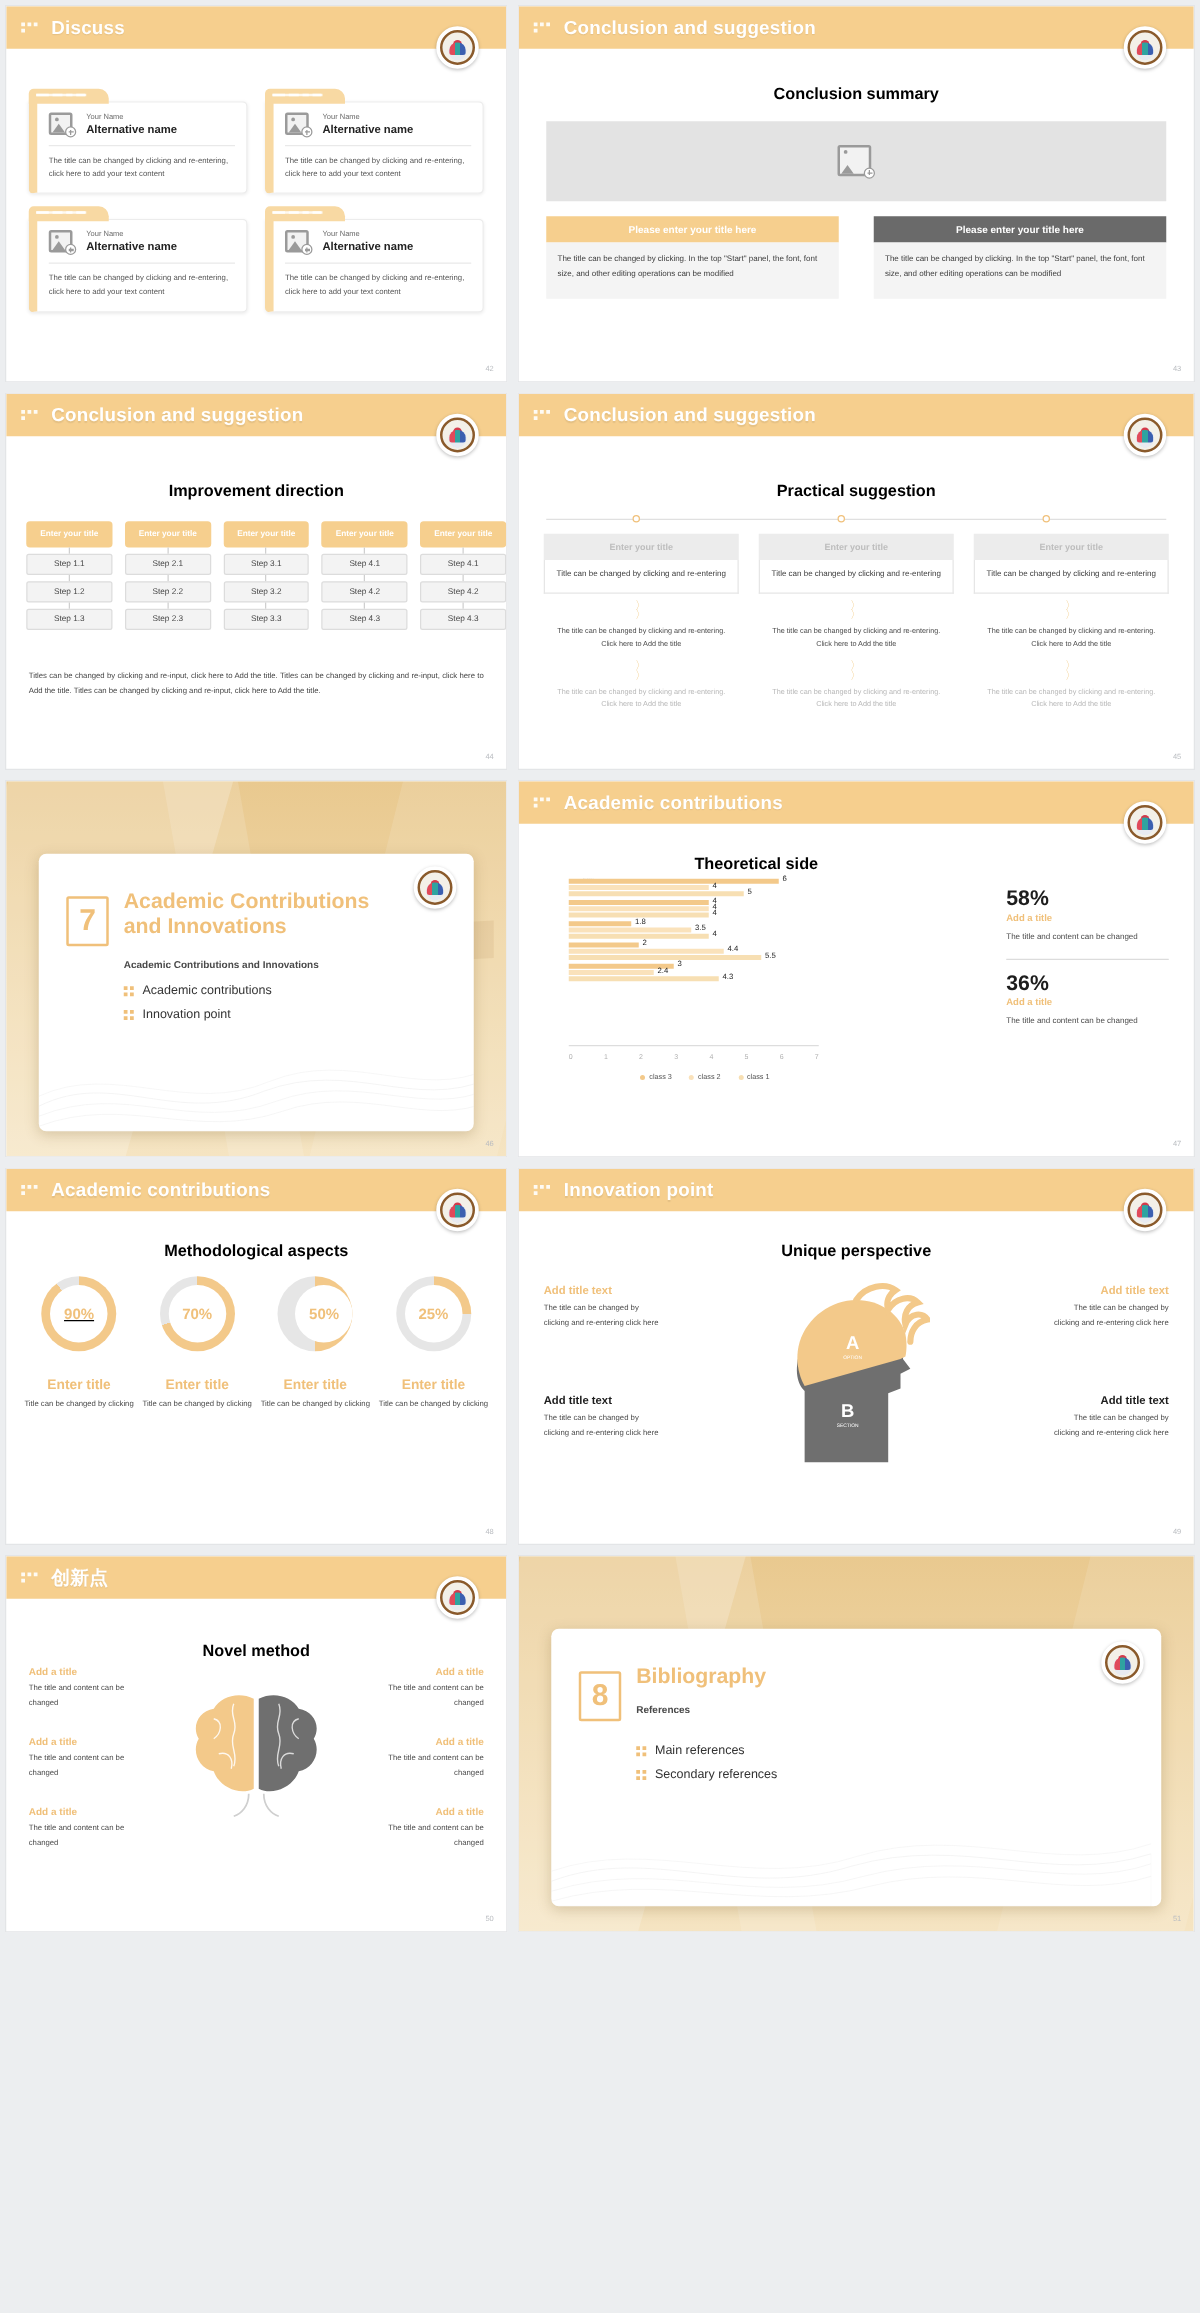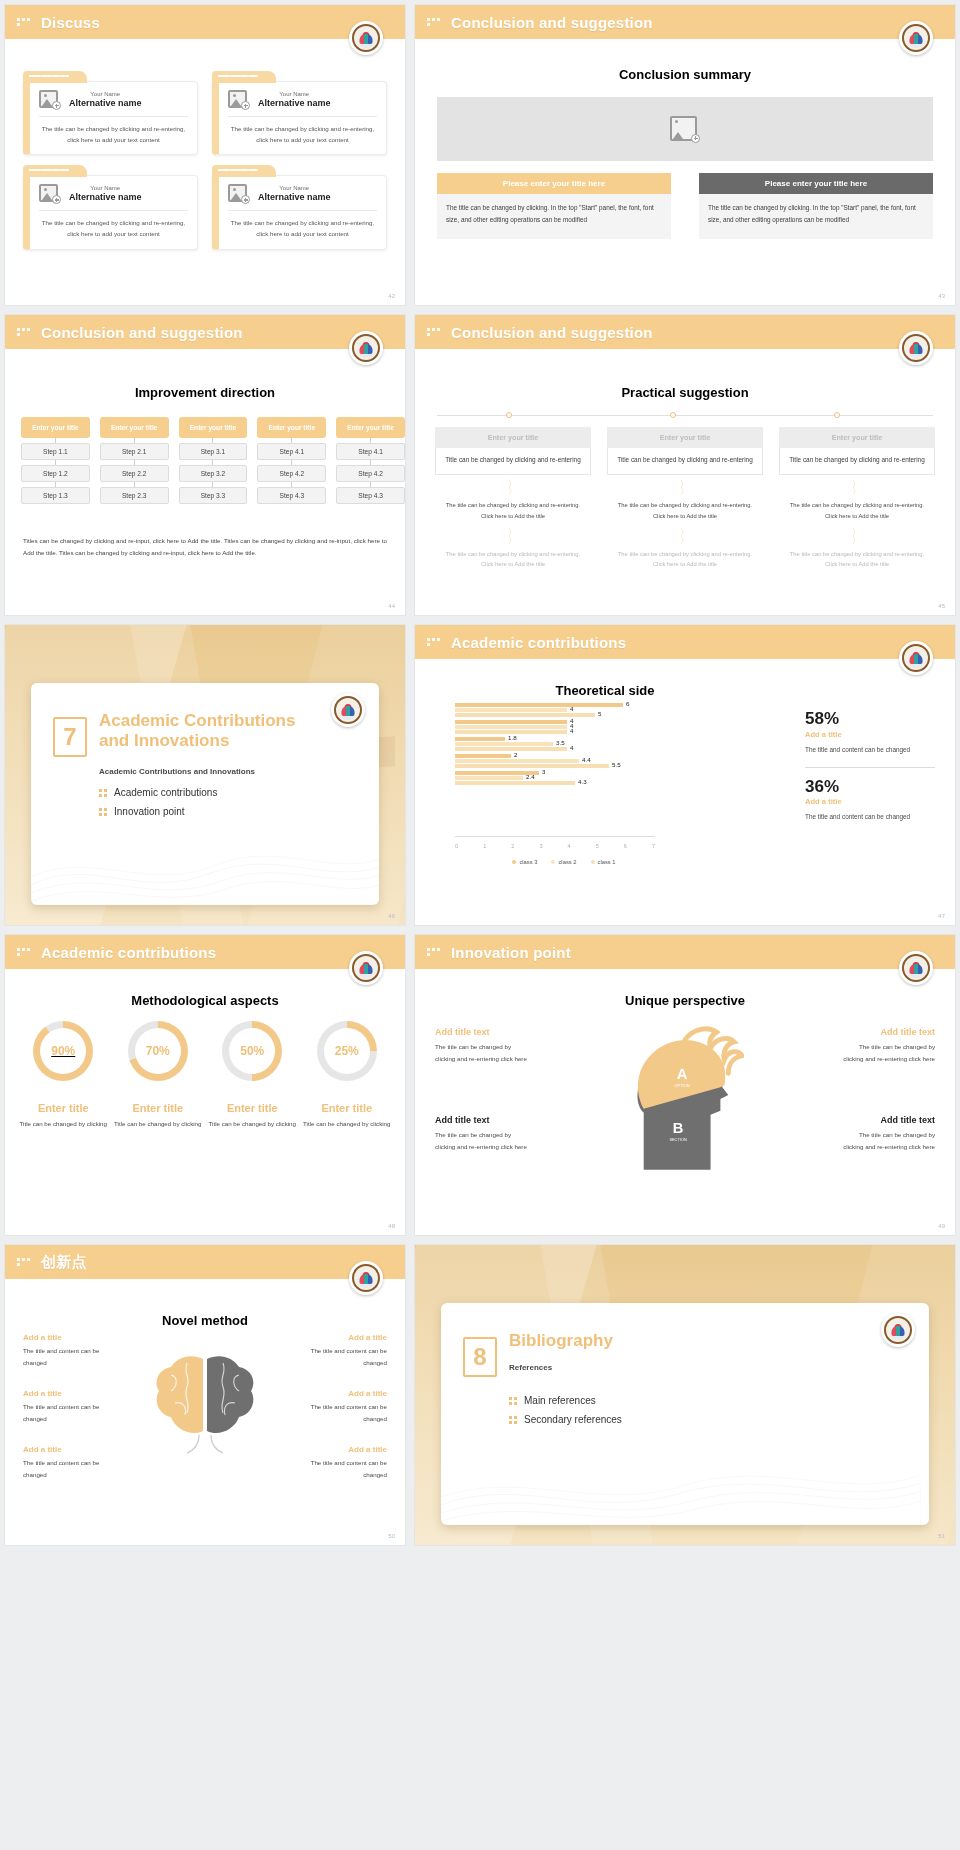--- a/index.html
+++ b/index.html
@@ -56,21 +56,21 @@
   .folder { position:relative; padding-top:10px; }
   .folder .tab { position:absolute; left:0; top:0; width:64px; height:12px;
       background:#f8d9a3; border-radius:4px 8px 0 0; }
   .folder .tab:after{content:"";position:absolute;left:6px;top:4px;width:40px;height:2px;
       background:#fff;opacity:.85;
       border-left:0; }
   .folder .tabline{position:absolute;left:6px;top:4px;display:flex;gap:3px;}
   .folder .tabline i{display:block;height:2px;background:#fff;opacity:.9;}
   .folder .body { background:#fff; border:1px solid #ececec; border-left:7px solid #f8d9a3;
       border-radius:0 4px 4px 4px; box-shadow:0 1px 3px rgba(0,0,0,.08); padding:8px 9px 9px 9px;
-      min-height:68px;text-align:center;}
+      min-height:68px;}
   .folder .row { display:flex; align-items:center; gap:8px; padding-bottom:6px;
       border-bottom:1px solid #e9e9e9; }
   .pic-icon { width:22px; height:20px; flex:none; position:relative; }
   .pic-icon .fr { position:absolute; inset:0 3px 2px 0; border:2px solid #9a9a9a; border-radius:2px; background:#f2f2f2;}
   .pic-icon .mt { position:absolute; left:3px; bottom:4px; width:0;height:0;
       border-left:5px solid transparent;border-right:5px solid transparent;border-bottom:7px solid #9a9a9a;}
   .pic-icon .dot { position:absolute; left:5px; top:4px; width:3px;height:3px;border-radius:50%;background:#9a9a9a;}
   .pic-icon .plus { position:absolute; right:0; bottom:0; width:9px;height:9px;border-radius:50%;
       background:#fff;border:1.5px solid #9a9a9a;}
   .pic-icon .plus:before,.pic-icon .plus:after{content:"";position:absolute;background:#9a9a9a;}
@@ -653,21 +653,21 @@
       <div class="donut">
         <div class="ring" style="background:conic-gradient(#f3c98a 0 70%, #e6e6e6 70% 100%);">
           <div class="inner">
               <span class="pct">70%</span>
             </div>
         </div>
         <div class="ttl">Enter title</div>
         <div class="cap">Title can be changed by clicking</div>
       </div>
       <div class="donut">
-        <div class="ring" style="background:conic-gradient(#f3c98a 0 50%, #e6e6e6 50% 100%);">
+        <div class="ring" style="background:conic-gradient(#f3c98a 0 50%, #e6e6e6 50% 100%);justify-content:flex-end;">
           <div class="inner">
               <span class="pct">50%</span>
             </div>
         </div>
         <div class="ttl">Enter title</div>
         <div class="cap">Title can be changed by clicking</div>
       </div>
       <div class="donut">
         <div class="ring" style="background:conic-gradient(#f3c98a 0 25%, #e6e6e6 25% 100%);">
           <div class="inner">

